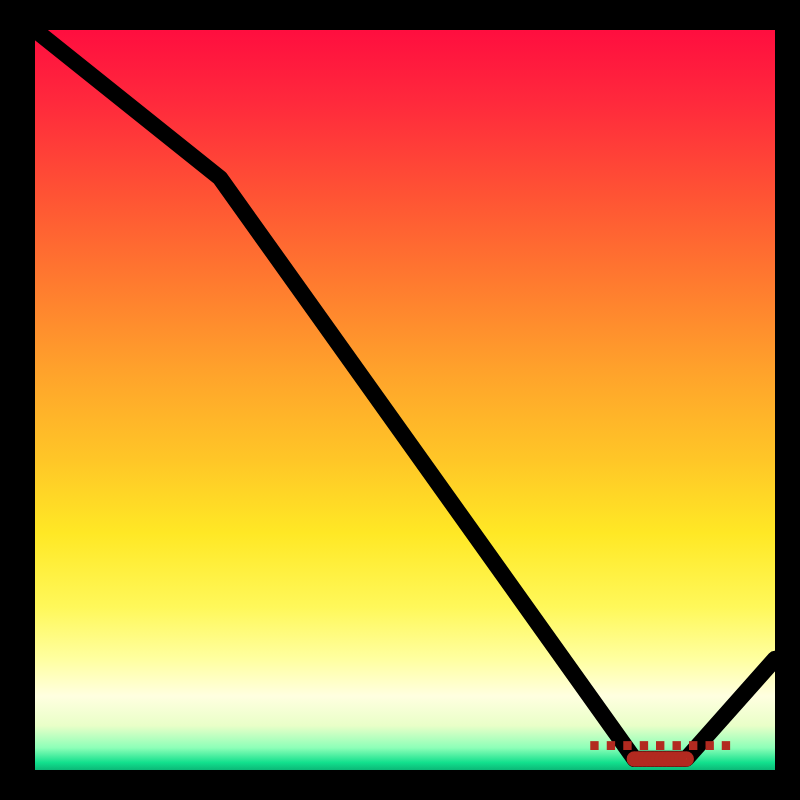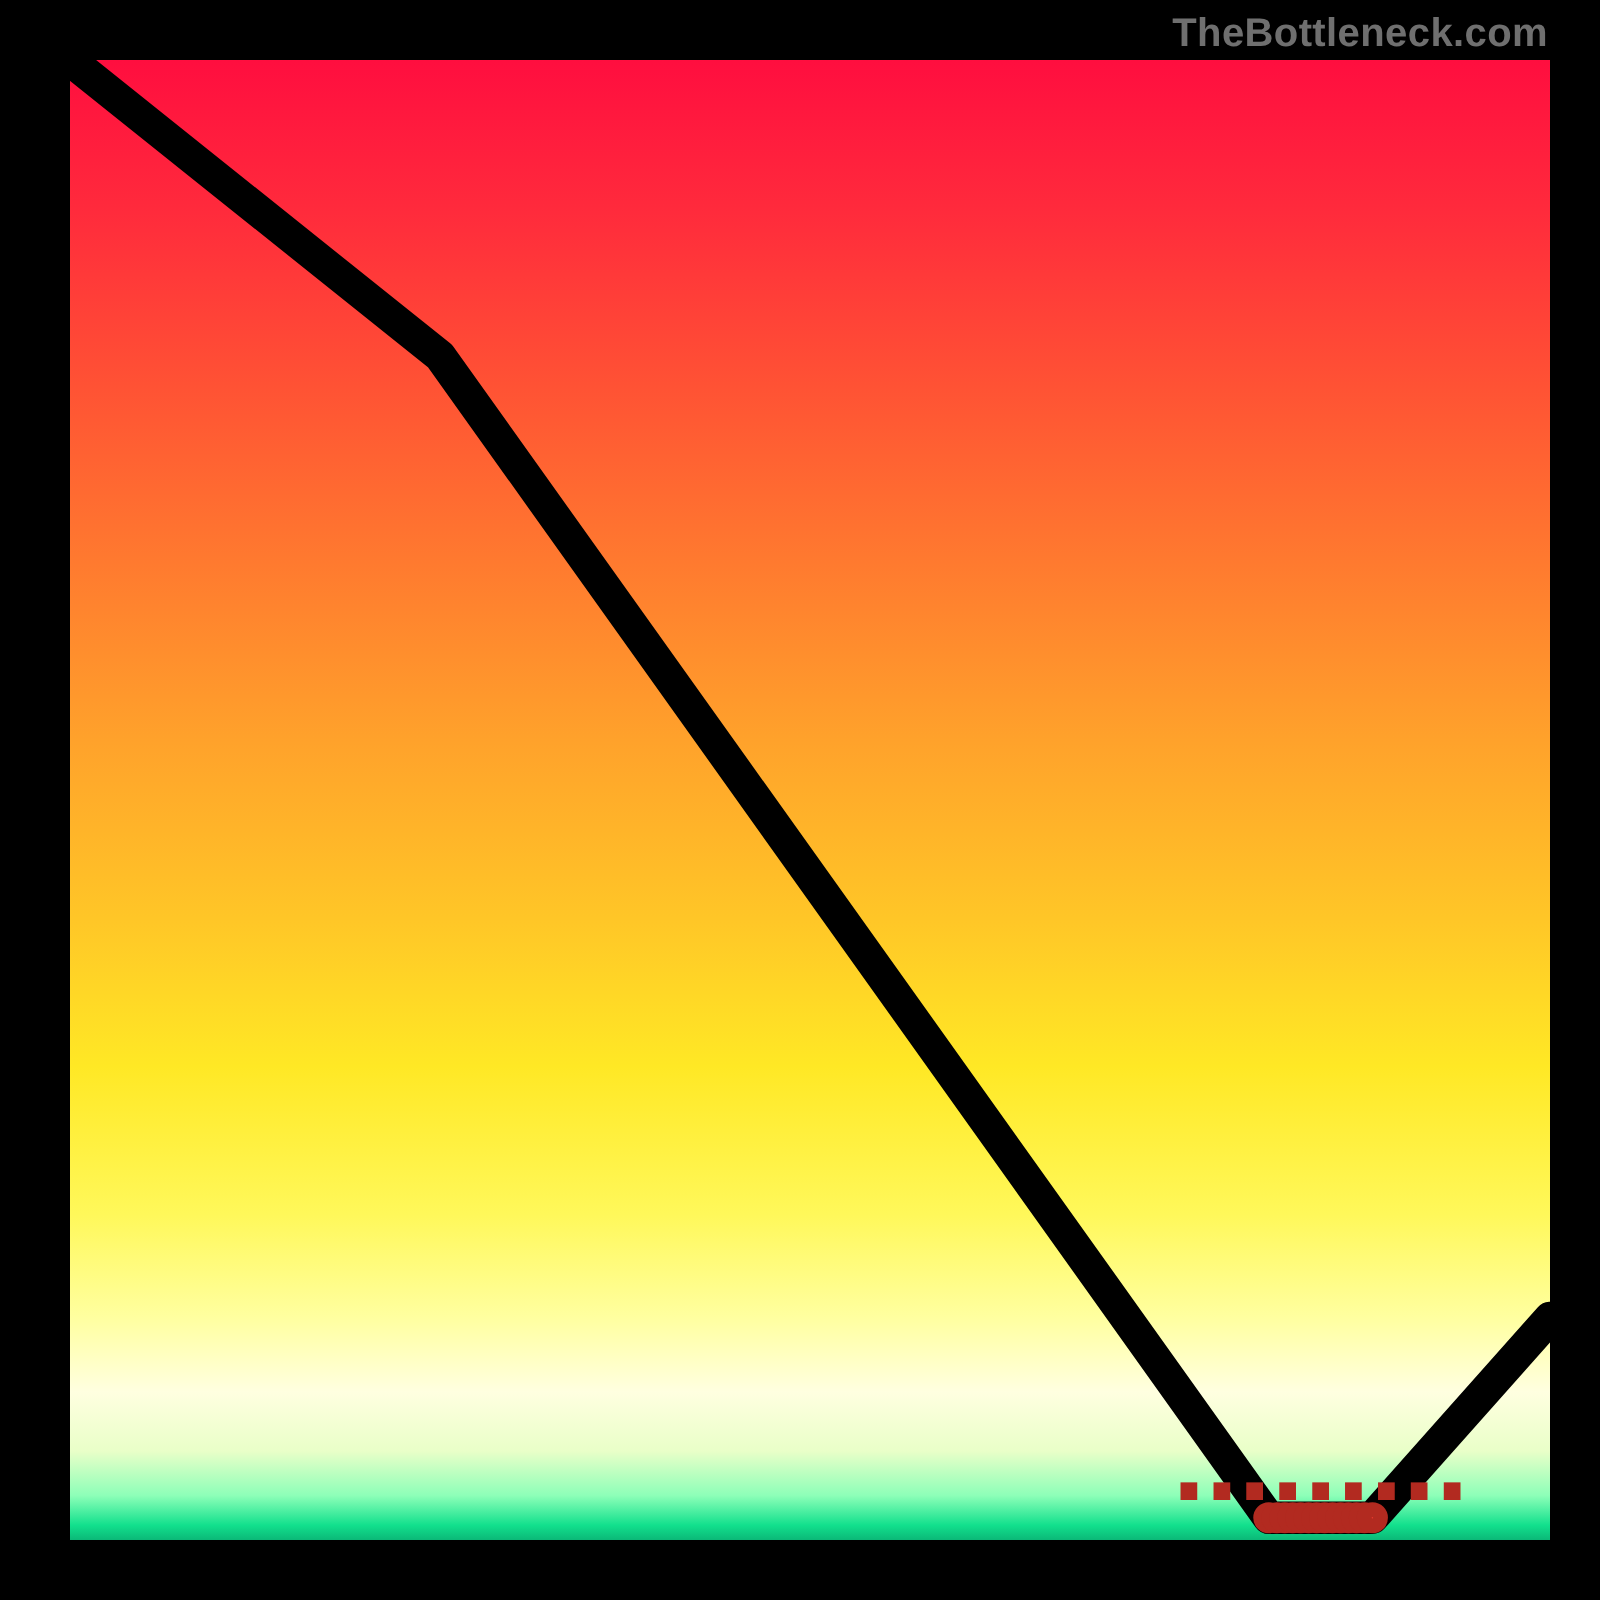--- a/index.html
+++ b/index.html
@@ -76,21 +76,20 @@
     font-weight: 700;
   }
 </style>
 </head>
 <body>
 
 <div class="stage">
 
   <div class="plot-area"></div>
 
-  <div class="watermark">TheBottleneck.com</div>
 
   <svg class="overlay" viewBox="0 0 100 100" preserveAspectRatio="none">
     <path id="series-path" class="line-path" d="M0.00 0.00 L25.00 20.00 L81.00 98.50 L88.00 98.50 L100.00 85.00"></path>
     <g id="marker-group">
         <circle cx="81.00" cy="98.50" r="0.55" class="pt"></circle>
         <circle cx="81.54" cy="98.50" r="0.55" class="pt"></circle>
         <circle cx="82.08" cy="98.50" r="0.55" class="pt"></circle>
         <circle cx="82.62" cy="98.50" r="0.55" class="pt"></circle>
         <circle cx="83.15" cy="98.50" r="0.55" class="pt"></circle>
         <circle cx="83.69" cy="98.50" r="0.55" class="pt"></circle>

